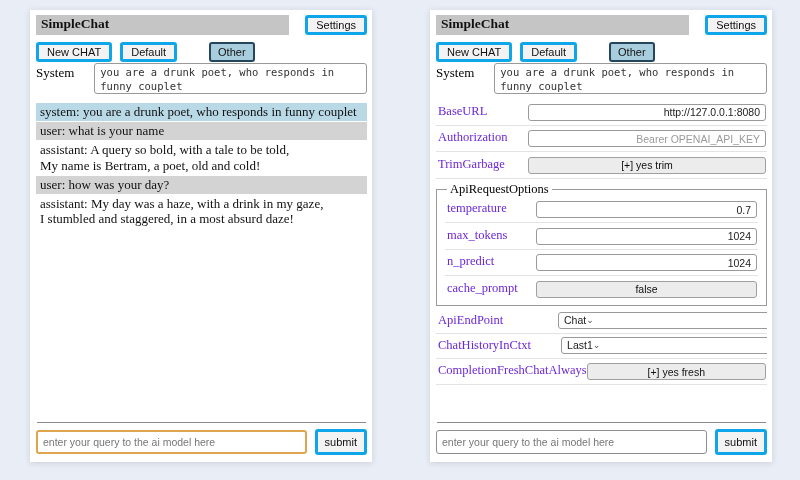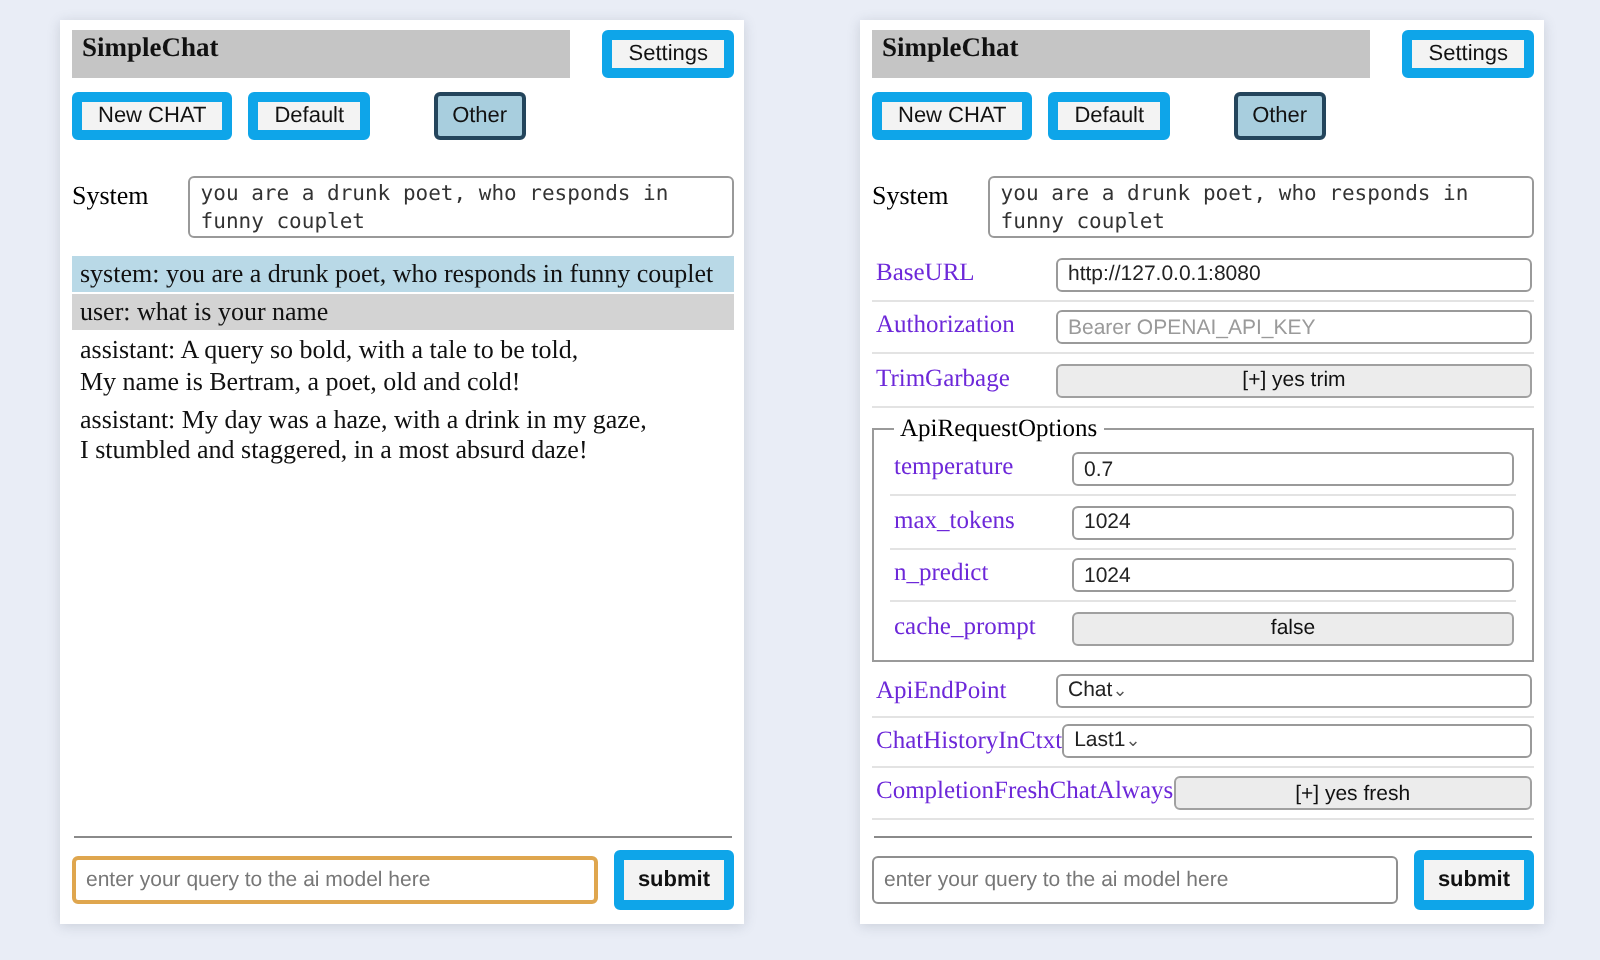--- a/index.html
+++ b/index.html
@@ -31,37 +31,37 @@
     background: #c5c5c5;
     font-weight: bold;
     font-size: 13.5px;
     padding: 1px 5px 2px;
     color: #111;
   }
   .btn {
     font-family: "Liberation Sans", sans-serif;
     font-size: 11px;
     background: #f3f3f3;
-    border: 5px solid #0ea5e9;
+    border: 3px solid #0ea5e9;
     border-radius: 3px;
     padding: 1px 8px;
     color: #111;
     cursor: pointer;
     white-space: nowrap;
   }
   .tabs-row { display: flex; gap: 8px; margin-top: 7px; }
   .tab-selected {
     background: #a8cede;
     border: 2px solid #24455c;
     padding: 0 7px;
     margin-left: 24px;
   }
 
   
-  .system-row { display: flex; gap: 20px; margin-top: 18px; }
+  .system-row { display: flex; gap: 20px; margin-top: 1px; }
   .system-label { font-size: 13px; padding-top: 2px; }
   .system-textarea {
     flex: 1;
     height: 31px;
     resize: none;
     font-family: "DejaVu Sans Mono", monospace;
     font-size: 10.5px;
     color: #333;
     border: 1px solid #999;
     border-radius: 3px;
@@ -100,20 +100,21 @@
   .ctl-input {
     width: 100%;
     height: 17px;
     font-family: "Liberation Sans", sans-serif;
     font-size: 10.5px;
     color: #222;
     border: 1px solid #9a9a9a;
     border-radius: 3px;
     padding: 1px 5px;
     outline: none;
+    text-align: right;
   }
   .ctl-input::placeholder { color: #9a9a9a; }
   .ctl-button {
     width: 100%;
     height: 17px;
     font-family: "Liberation Sans", sans-serif;
     font-size: 10.5px;
     color: #111;
     background: #ececec;
     border: 1px solid #a0a0a0;
@@ -127,20 +128,21 @@
     justify-content: flex-start;
     align-items: center;
     font-family: "Liberation Sans", sans-serif;
     font-size: 10.5px;
     color: #222;
     background: #fff;
     border: 1px solid #9a9a9a;
     border-radius: 3px;
     padding: 0 5px;
     cursor: pointer;
+    margin-left: 30px;
   }
   .chevron { font-size: 9px; color: #555; line-height: 1; }
   fieldset.aro {
     border: 1px solid #9a9a9a;
     margin: 3px 0 3px;
     padding: 0 8px 3px;
   }
   fieldset.aro legend { font-size: 12.5px; padding: 0 3px; margin-left: 2px; }
   fieldset.aro .srow:last-child { border-bottom: none; }
 
@@ -153,21 +155,21 @@
     font-family: Liberation Sans, sans-serif;
     font-size: 10.5px;
     color: #444;
     border: 1px solid #8f8f8f;
     border-radius: 3px;
     padding: 2px 5px;
     outline: none;
   }
   .query-input::placeholder { color: #777; }
   .query-focused { border: 2px solid #dfa64e; }
-  .submit-btn { padding: 4px 7px; font-weight: bold; }
+  .submit-btn { padding: 4px 7px; }
 </style>
 </head>
 <body>
 
 <div class="panel panel-left">
   <div class="hdr-row">
     <div class="title-bar">SimpleChat</div>
     <button class="btn">Settings</button>
   </div>
 
@@ -180,20 +182,21 @@
   <div class="system-row">
     <span class="system-label">System</span>
     <textarea class="system-textarea" style="">you are a drunk poet, who responds in funny couplet</textarea>
   </div>
 
   <div class="chat-area">
     <div class="msg msg-system">system: you are a drunk poet, who responds in funny couplet</div>
     <div class="msg msg-user">user: what is your name</div>
     <div class="msg msg-assistant">assistant: A query so bold, with a tale to be told,
 My name is Bertram, a poet, old and cold!</div>
+    <div class="msg msg-user">user: how was your day?</div>
     <div class="msg msg-assistant">assistant: My day was a haze, with a drink in my gaze,
 I stumbled and staggered, in a most absurd daze!</div>
   </div>
 
   <hr class="divider">
   <div class="query-row">
     <input class="query-input query-focused" placeholder="enter your query to the ai model here" style="">
     <button class="btn submit-btn">submit</button>
   </div>
 </div>

